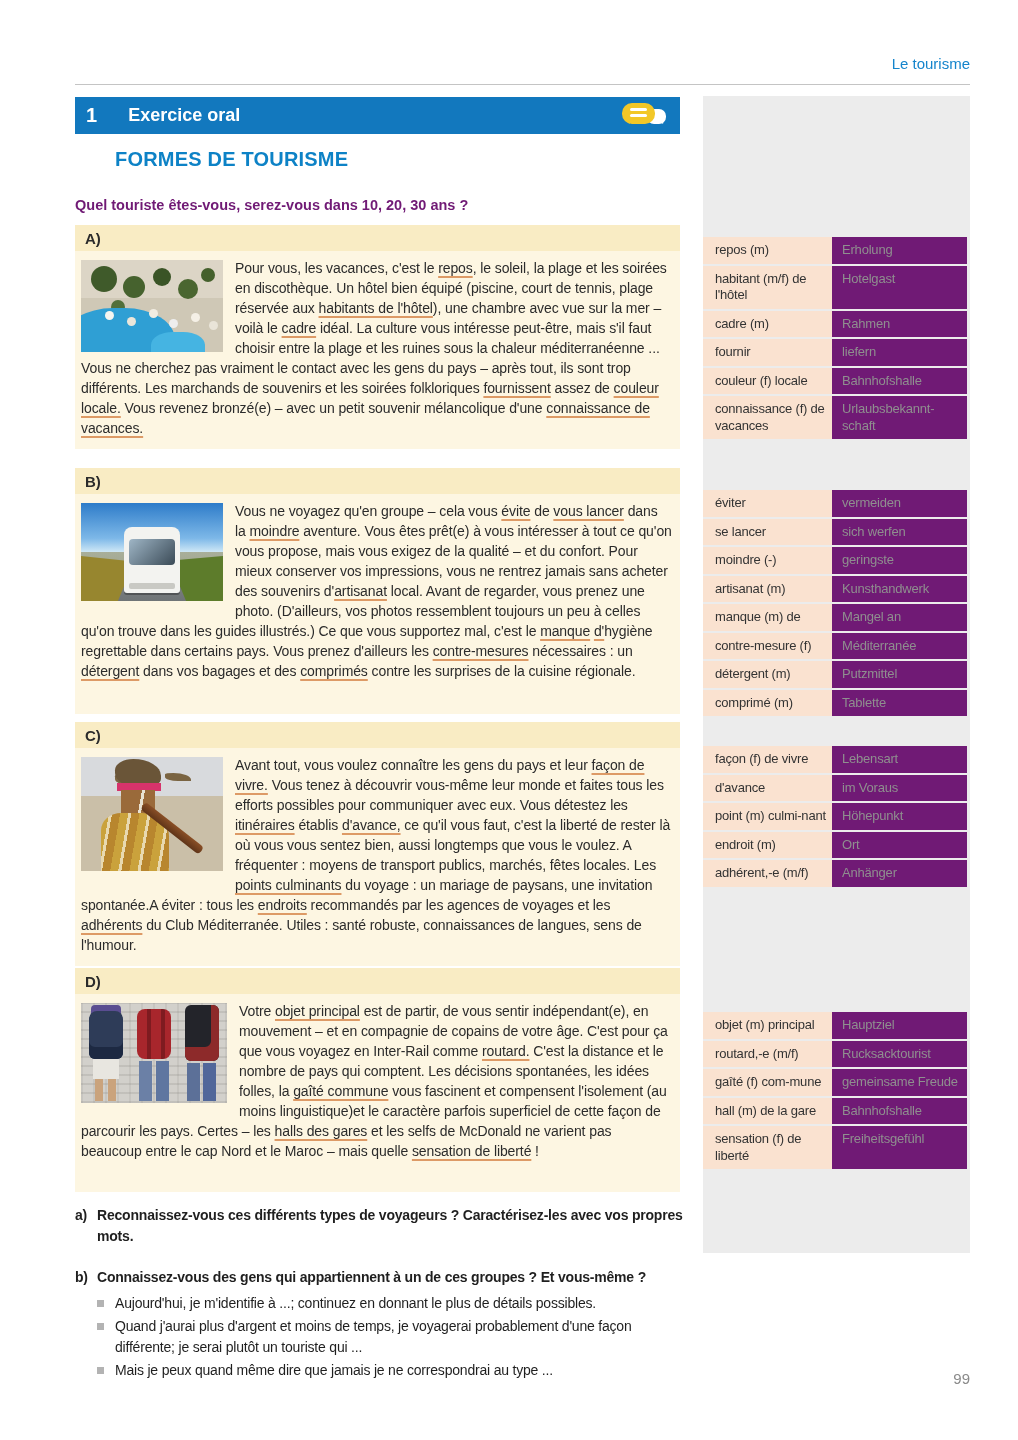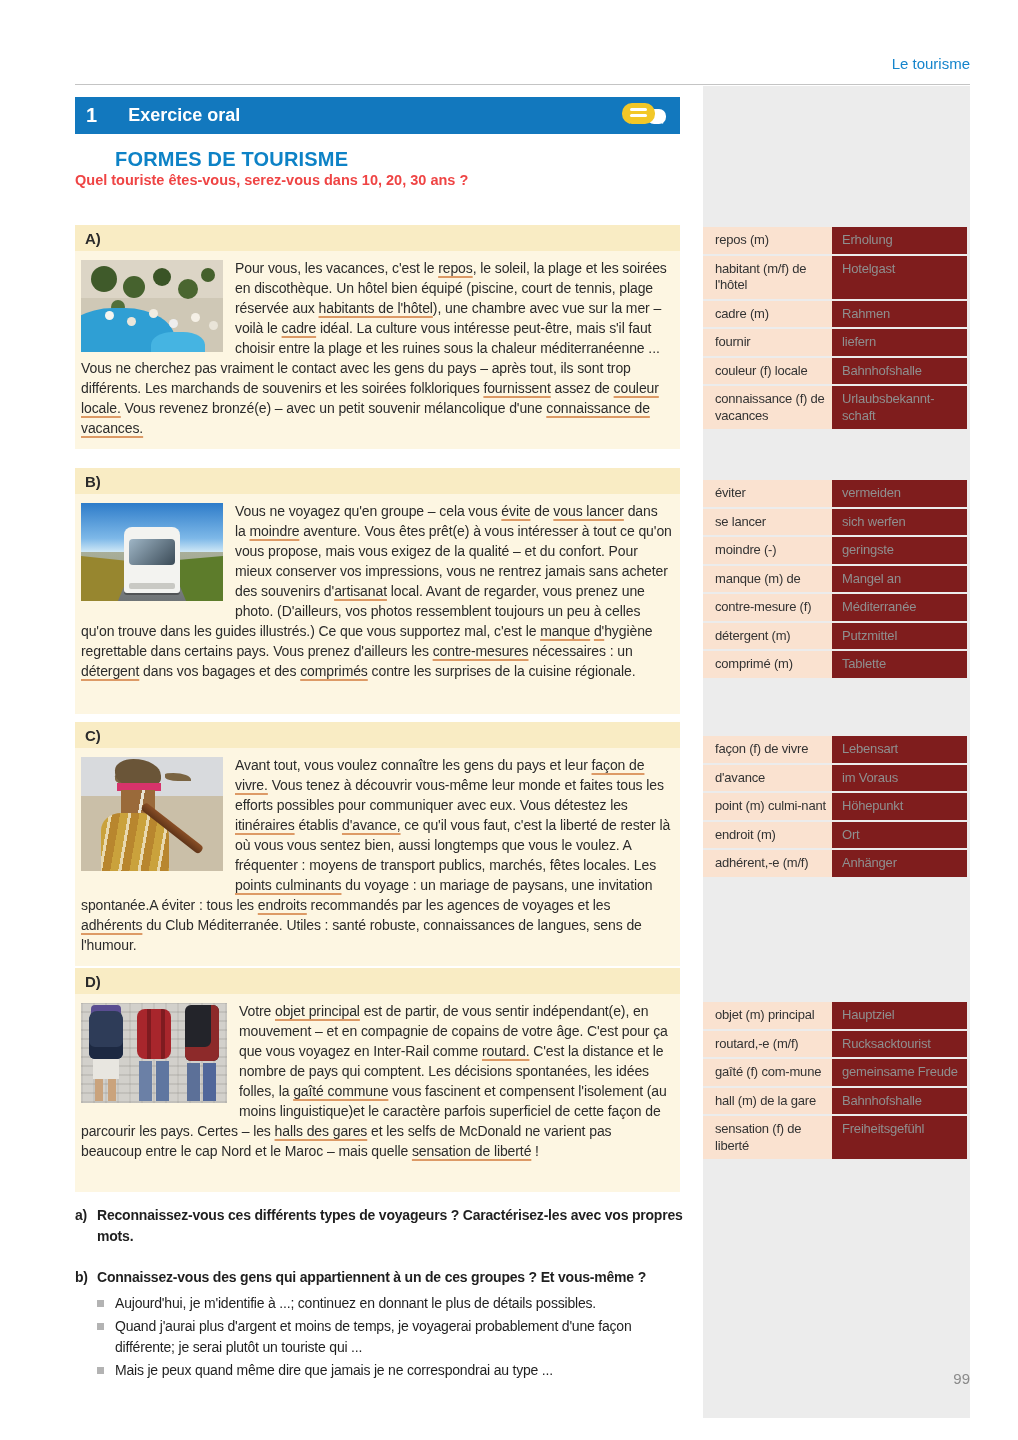--- a/index.html
+++ b/index.html
@@ -20,21 +20,21 @@
   .sb-yellow{position:absolute;left:2px;top:3px;width:33px;height:21px;background:#f2c728;border-radius:10px;}
   .sb-yellow::after{content:"";position:absolute;left:5px;bottom:-7px;
       border:7px solid transparent;border-top-color:#f2c728;border-left-width:2px;border-right-width:8px;}
   .sb-lines{position:absolute;left:10px;top:8px;width:17px;height:3px;background:#fff;border-radius:2px;
       box-shadow:0 6px 0 #fff;}
   .sb-white{position:absolute;right:2px;top:9px;width:19px;height:15px;background:#fff;border-radius:7px;}
   .sb-white::after{content:"";position:absolute;right:2px;bottom:-6px;
       border:6px solid transparent;border-top-color:#fff;border-right-width:1px;border-left-width:7px;}
 
   .h2{position:absolute;top:148px;left:75px;font-size:20px;font-weight:bold;color:#0d82c6;letter-spacing:.2px;margin-left:40px;}
-  .intro{position:absolute;top:172px;left:75px;font-size:14.5px;font-weight:bold;color:#ef4444;}
+  .intro{position:absolute;top:197px;left:75px;font-size:14.5px;font-weight:bold;color:#701a75;}
 
   
   .block{position:absolute;left:75px;width:605px;}
   .blk-a{top:225px}.blk-b{top:468px}.blk-c{top:722px}.blk-d{top:968px}
   .band{background:#f9ecc4;font-weight:bold;font-size:15px;color:#2b2b2b;padding:5px 0 4px 10px;}
   .bbody{background:#fdf6e2;padding:7px 8px 9px 6px;font-size:14px;line-height:20px;display:flow-root;
          letter-spacing:-0.1px;color:#2b2b2b;}
   .bbody-a{min-height:182px}.bbody-b{min-height:204px}.bbody-c{min-height:202px}.bbody-d{min-height:182px}
   .ptext{margin:0;}
   .u{text-decoration:underline;text-decoration-color:#dd9a66;text-decoration-thickness:2px;text-underline-offset:3px;}
@@ -87,27 +87,27 @@
   .q{position:absolute;left:75px;width:608px;font-size:14px;line-height:21px;letter-spacing:-0.2px;
      display:grid;grid-template-columns:22px 1fr;color:#1f1f1f;}
   .qa{top:1205px;}
   .qb{top:1267px;}
   .qlabel,.qtext{font-weight:bold;}
   .bullets{grid-column:2;margin-top:3px;}
   .bullet{display:grid;grid-template-columns:18px 1fr;font-weight:normal;margin-top:2px;}
   .bsq{width:7px;height:7px;background:#b3b3b3;margin-top:7px;}
 
   
-  .sidebar{position:absolute;top:86px;left:703px;width:267px;height:1332px;background:#ececec;}
+  .sidebar{position:absolute;top:96px;left:703px;width:267px;height:1157px;background:#ececec;}
   .vocab-group{position:absolute;left:0;width:264px;}
   .vg-0{top:141px}.vg-1{top:394px}.vg-2{top:650px}.vg-3{top:916px}
   .vrow{display:flex;margin-bottom:2px;}
   .vrow .fr{width:111px;padding:5px 6px 5px 12px;background:#fae2d0;font-size:13px;line-height:16.5px;
             color:#333;letter-spacing:-0.2px;}
-  .vrow .de{flex:1;padding:5px 6px 5px 10px;background:#7f1d1d;font-size:13px;line-height:16.5px;
+  .vrow .de{flex:1;padding:5px 6px 5px 10px;background:#701a75;font-size:13px;line-height:16.5px;
             color:#8f8f8f;letter-spacing:-0.2px;}
 </style>
 </head>
 <body>
 
 <div class="page">
 
   <div class="header-right">Le tourisme</div>
   <div class="top-rule"></div>
 
@@ -242,20 +242,24 @@
         </div>
         <div class="vrow">
           <div class="fr">se lancer</div>
           <div class="de">sich werfen</div>
         </div>
         <div class="vrow">
           <div class="fr">moindre (-)</div>
           <div class="de">geringste</div>
         </div>
         <div class="vrow">
+          <div class="fr">artisanat (m)</div>
+          <div class="de">Kunsthandwerk</div>
+        </div>
+        <div class="vrow">
           <div class="fr">manque (m) de</div>
           <div class="de">Mangel an</div>
         </div>
         <div class="vrow">
           <div class="fr">contre-mesure (f)</div>
           <div class="de">Méditerranée</div>
         </div>
         <div class="vrow">
           <div class="fr">détergent (m)</div>
           <div class="de">Putzmittel</div>

